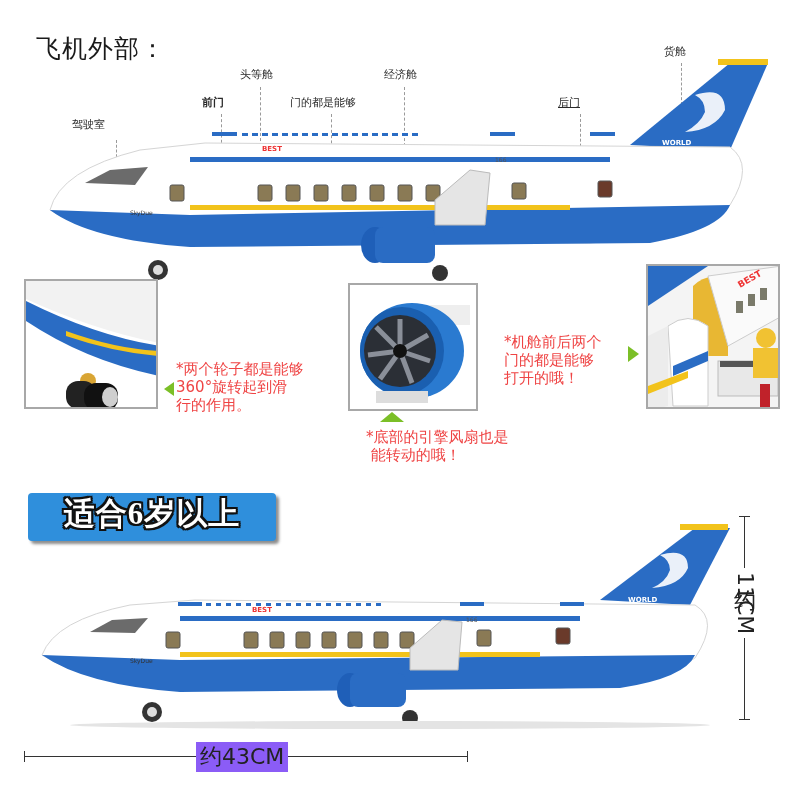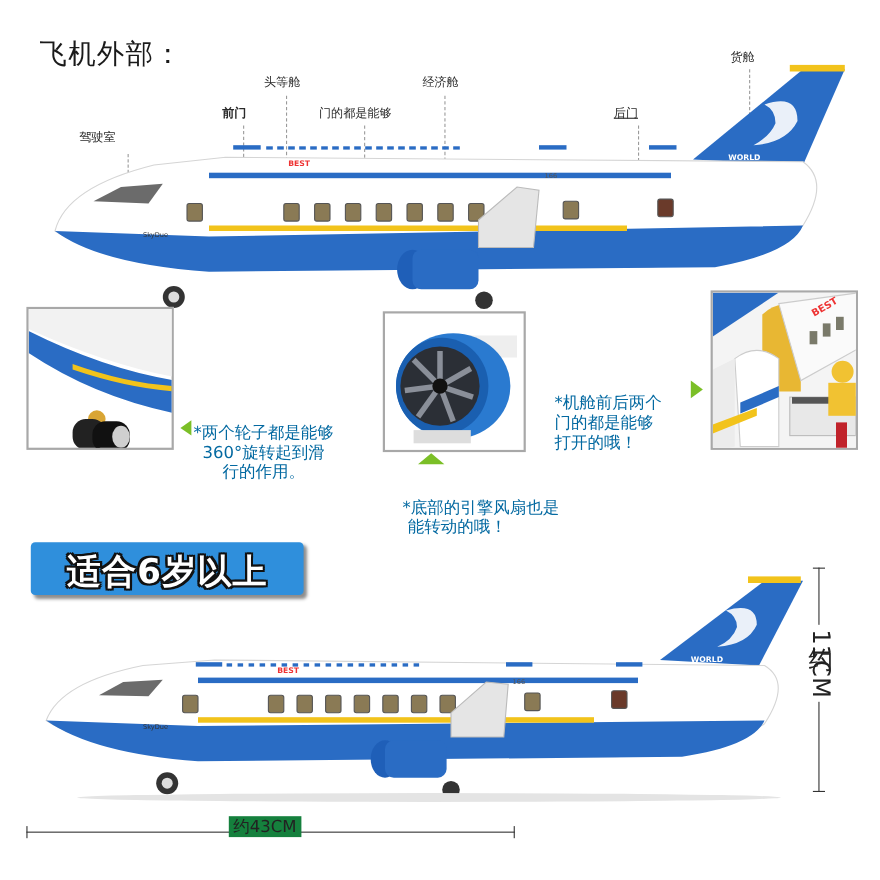--- a/index.html
+++ b/index.html
@@ -3,31 +3,31 @@
 <meta charset="utf-8">
 <style>
   * { box-sizing: border-box; margin: 0; padding: 0; }
   html, body { width: 800px; height: 800px; background: #ffffff; overflow: hidden; }
   body { position: relative; font-family: "DejaVu Sans", sans-serif; color: #222; }
   .abs { position: absolute; }
   .title { left: 36px; top: 32px; font-size: 25px; color: #1a1a1a; letter-spacing: 1px; }
   .lbl { font-size: 11px; color: #2a2a2a; white-space: nowrap; }
   .lead { position: absolute; border-left: 1px dashed #9a9a9a; width: 0; }
   .box { position: absolute; border: 2px solid #a8a8a8; background: #fff; overflow: hidden; }
-  .note { position: absolute; font-size: 15px; line-height: 18px; color: #0369a1; white-space: pre; margin-top: 24px; }
+  .note { position: absolute; font-size: 15px; line-height: 18px; color: #ef4444; white-space: pre; }
   .tri-left { width: 0; height: 0; border-top: 7px solid transparent; border-bottom: 7px solid transparent; border-right: 10px solid #7bbf27; }
   .tri-right { width: 0; height: 0; border-top: 8px solid transparent; border-bottom: 8px solid transparent; border-left: 11px solid #7bbf27; }
   .tri-up { width: 0; height: 0; border-left: 12px solid transparent; border-right: 12px solid transparent; border-bottom: 10px solid #7bbf27; }
   .age-badge { left: 28px; top: 493px; width: 248px; height: 48px; background: #2f8fdc; border-radius: 4px;
-    box-shadow: 3px 3px 3px rgba(0,0,0,0.45); display: flex; align-items: flex-end; justify-content: center; }
+    box-shadow: 3px 3px 3px rgba(0,0,0,0.45); display: flex; align-items: flex-start; justify-content: center; font-family: Liberation Serif, serif; }
   .age-text { font-size: 31px; font-weight: bold; color: #fff; letter-spacing: 1px;
     text-shadow: -2px -2px 0 #111, 2px -2px 0 #111, -2px 2px 0 #111, 2px 2px 0 #111, 0 2px 0 #111, 0 -2px 0 #111, 2px 0 0 #111, -2px 0 0 #111; }
   .dim-h { position: absolute; left: 24px; top: 756px; width: 444px; height: 1px; background: #333; }
   .dim-h .cap { position: absolute; top: -5px; width: 1px; height: 11px; background: #333; }
-  .dim-h-text { position: absolute; left: 208px; top: 742px; background: #15803d; padding: 0 4px; font-size: 15px; color: #222; }
+  .dim-h-text { position: absolute; left: 196px; top: 742px; background: #8b5cf6; padding: 0 4px; font-size: 22px; color: #222; }
   .dim-v { position: absolute; left: 744px; top: 516px; width: 1px; height: 204px; background: #333; }
   .dim-v .cap { position: absolute; left: -5px; width: 11px; height: 1px; background: #333; }
   .dim-v-text { position: absolute; left: 730px; top: 568px; width: 30px; background: #fff; font-size: 22px; color: #222;
     writing-mode: vertical-rl; padding: 4px 0; }
 </style>
 </head>
 <body>
 
 <div class="abs title">飞机外部：</div>
 
@@ -125,21 +125,21 @@
     <path d="M0 20 Q70 55 134 65 L134 95 Q60 80 0 40 Z" fill="#2a6cc4"></path>
     <path d="M40 50 Q90 68 134 70 L134 75 Q90 72 40 55 Z" fill="#f2c31b"></path>
     <path d="M0 0 L134 0 L134 62 Q70 50 0 18 Z" fill="#f2f2f2"></path>
     <circle cx="62" cy="100" r="8" fill="#d9a534"></circle>
     <rect x="40" y="100" width="30" height="28" rx="12" fill="#222"></rect>
     <rect x="58" y="102" width="34" height="28" rx="12" fill="#111"></rect>
     <ellipse cx="84" cy="116" rx="8" ry="10" fill="#cfcfcf"></ellipse>
   </svg>
 </div>
 <div class="abs tri-left" style="left:164px;top:382px;"></div>
-<div class="note" style="left:176px;top:360px;text-align:center;">*两个轮子都是能够
+<div class="note" style="left:176px;top:360px;">*两个轮子都是能够
 360°旋转起到滑
 行的作用。</div>
 
 <div class="box" style="left:348px;top:283px;width:130px;height:128px;">
   <svg width="130" height="128" viewBox="0 0 130 128">
     <rect x="70" y="20" width="50" height="20" fill="#eee"></rect>
     <ellipse cx="62" cy="66" rx="52" ry="48" fill="#2a7ad0"></ellipse>
     <ellipse cx="52" cy="66" rx="42" ry="44" fill="#1a5fb0"></ellipse>
     <circle cx="50" cy="66" r="36" fill="#2b2f36"></circle>
     <g stroke="#8a8f99" stroke-width="5">

